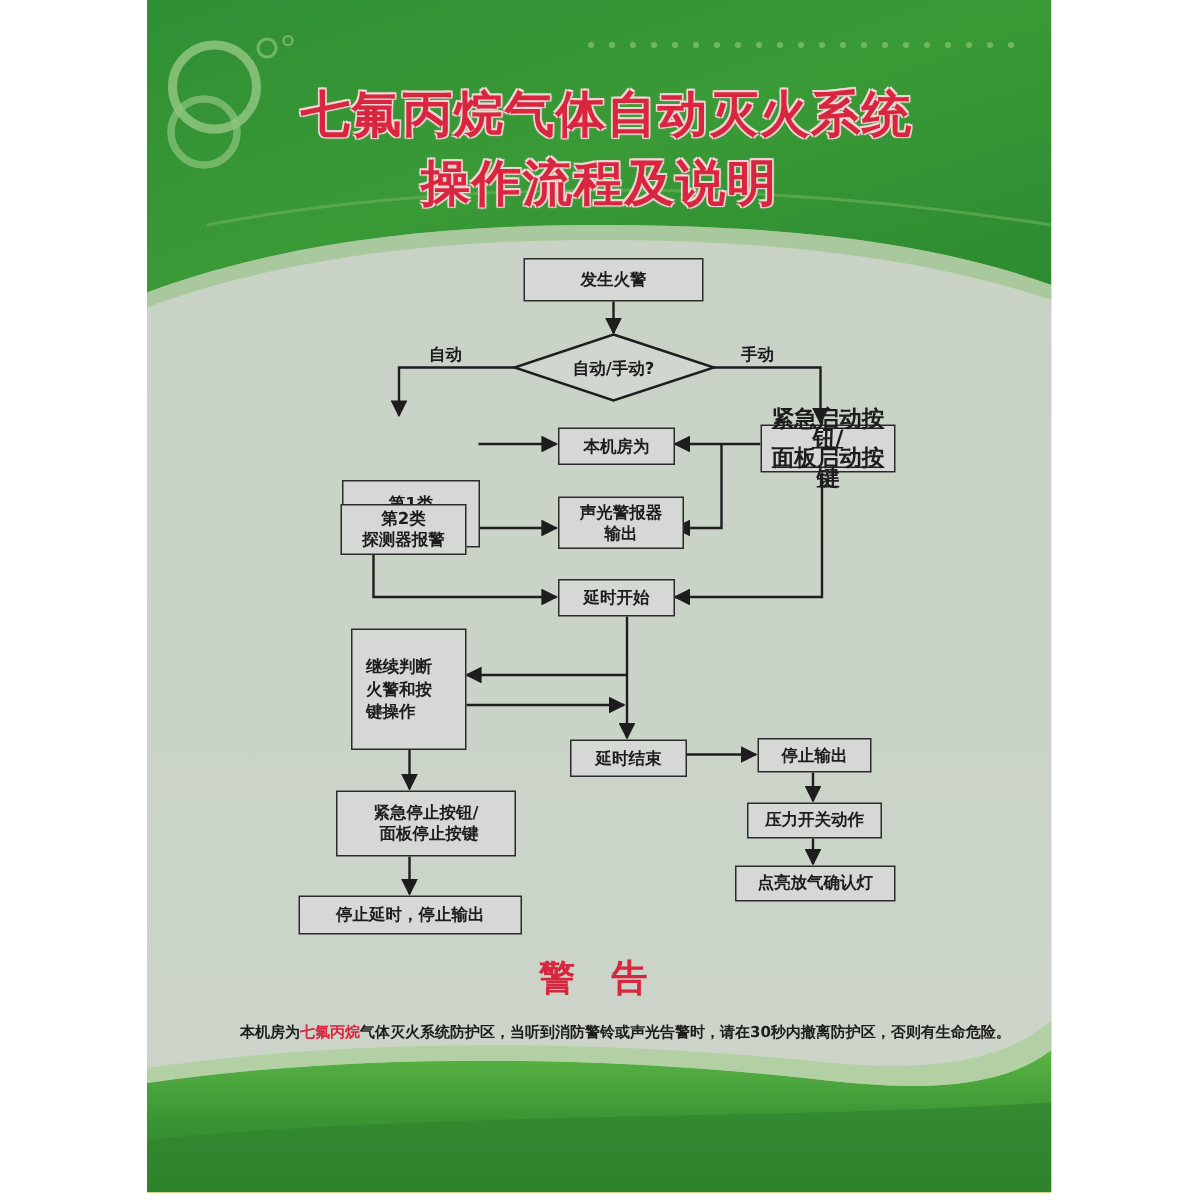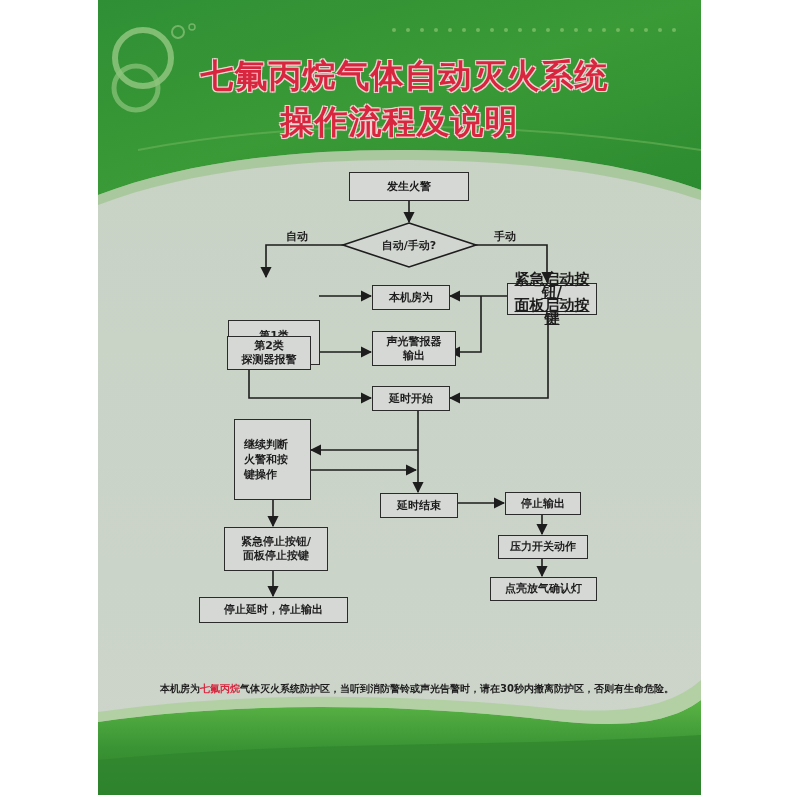--- a/index.html
+++ b/index.html
@@ -166,22 +166,23 @@
 键操作</div>
 
   <div class="box" style="left:282px;top:493px;width:78px;height:25px;">延时结束</div>
 
   <div class="box" style="left:407px;top:492px;width:76px;height:23px;">停止输出</div>
 
   <div class="box" style="left:400px;top:535px;width:90px;height:24px;">压力开关动作</div>
 
   <div class="box" style="left:392px;top:577px;width:107px;height:24px;">点亮放气确认灯</div>
 
-  <div class="box" style="left:126px;top:527px;width:104px;height:44px;">紧急停止按钮/
+  <div class="box" style="left:126px;top:527px;width:120px;height:44px;text-align:right;">紧急停止按钮/
 面板停止按键</div>
 
   <div class="box" style="left:101px;top:597px;width:149px;height:26px;">停止延时，停止输出</div>
 
+  <div class="warn-title">警 告</div>
 
   <div class="warn-text">
     <span style="display:inline-block;width:28px;"></span><span>本机房为</span><span class="red">七氟丙烷</span><span>气体灭火系统防护区，当听到消防警铃或声光告警时，请在30秒内撤离防护区，否则有生命危险。</span>
   </div>
 </div>
 
 </body></html>

